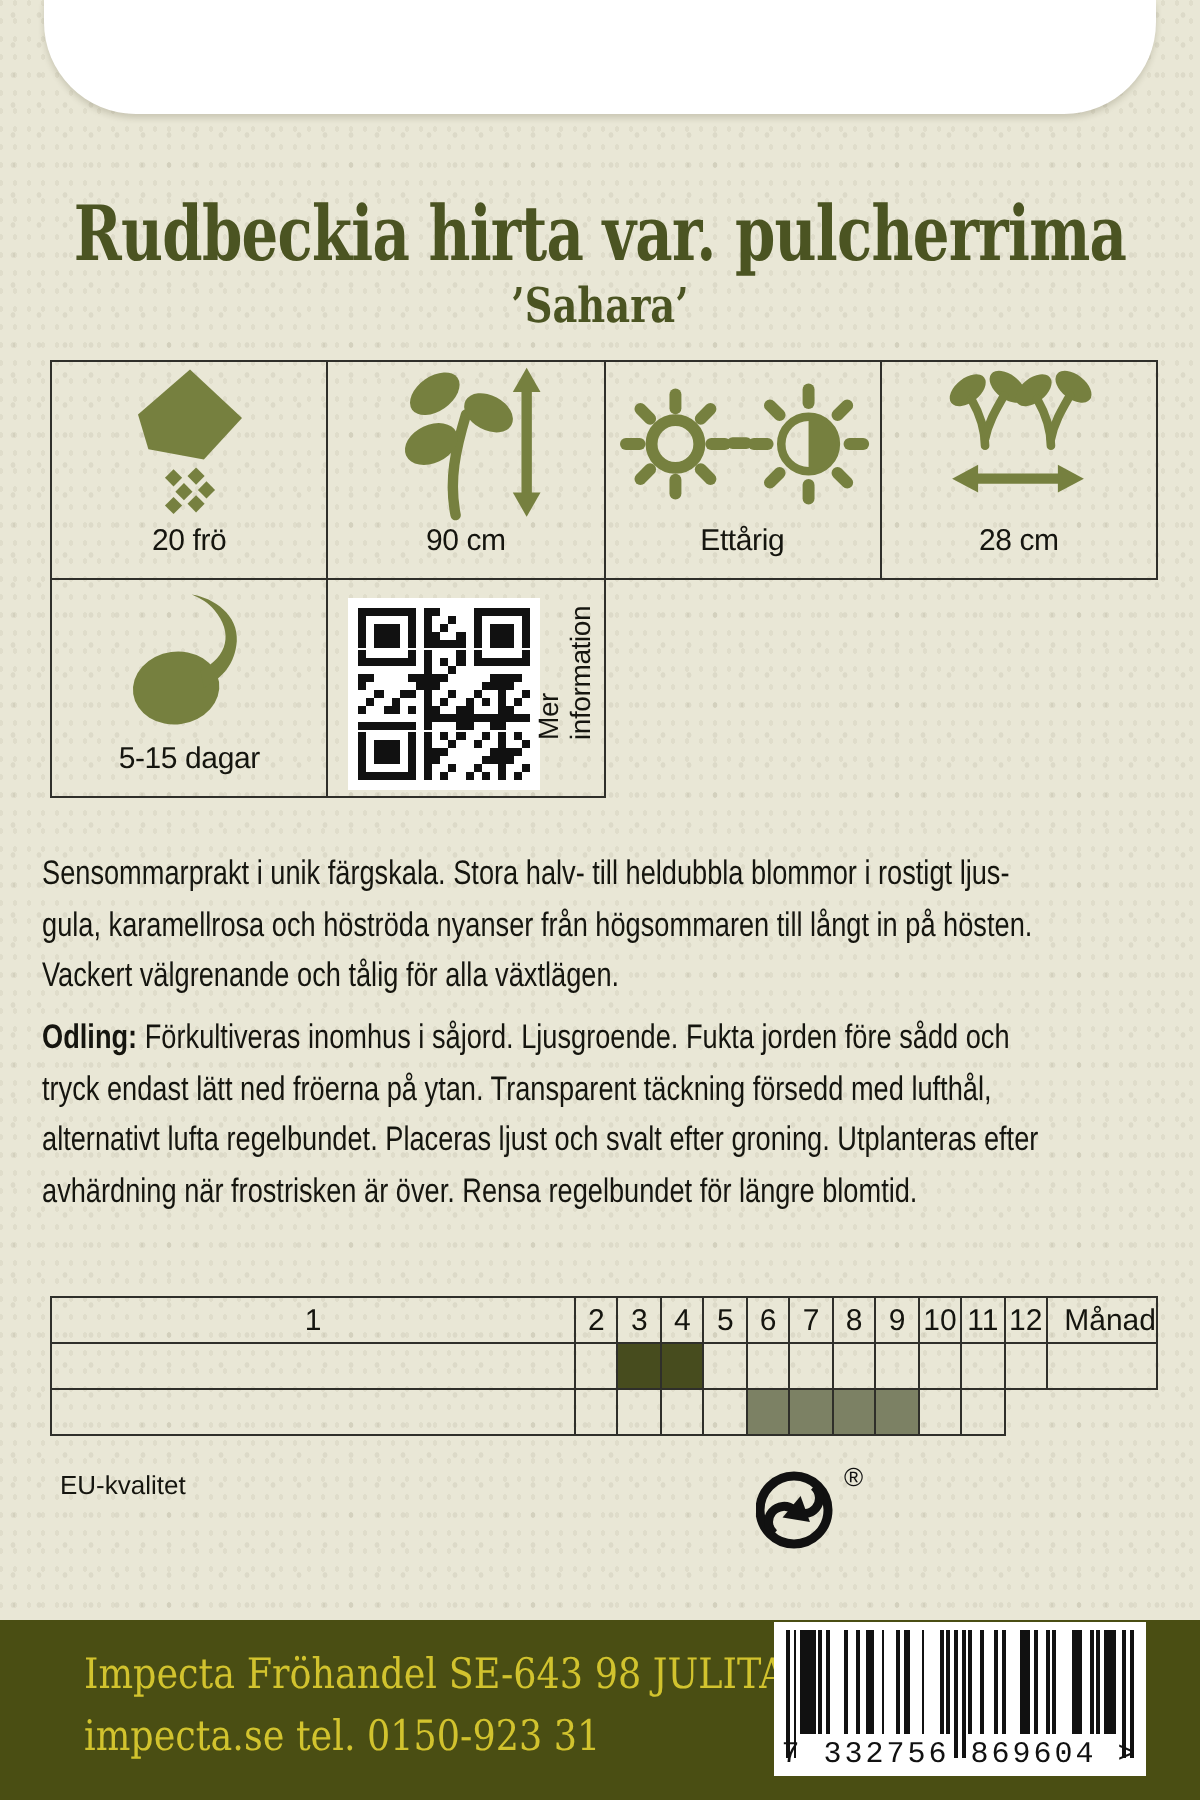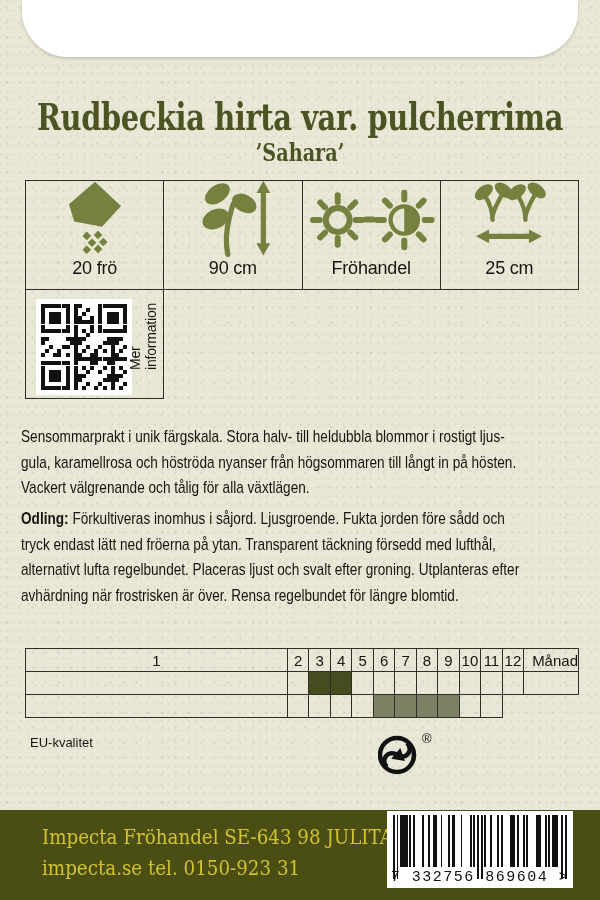--- a/index.html
+++ b/index.html
@@ -20,21 +20,21 @@
     font-weight:700;font-size:24px;color:#4b5422;}
   
   .icon-grid{position:absolute;left:25px;top:180px;width:553px;height:218px;
     display:grid;grid-template-columns:repeat(4,1fr);grid-template-rows:1fr 1fr;
     border-top:1px solid #2f2f2a;border-left:1px solid #2f2f2a;}
   .icon-cell{border-right:1px solid #2f2f2a;border-bottom:1px solid #2f2f2a;
     display:flex;flex-direction:column;align-items:center;justify-content:flex-end;
     position:relative;overflow:hidden;}
   .icon-wrap{flex:1;display:flex;align-items:center;justify-content:center;width:100%;}
   .icon-cell svg{color:#76803f;}
-  .cell-label{font-size:18px;margin-bottom:10px;letter-spacing:-.2px;}
+  .cell-label{font-size:15px;margin-bottom:10px;letter-spacing:-.2px;}
   .qr-box{position:absolute;left:10px;top:9px;width:96px;height:96px;background:#fff;}
   .qr-mod{position:absolute;width:4.1px;height:4.1px;background:#111;}
   .more-info{position:absolute;right:4px;top:6px;bottom:28px;
     writing-mode:vertical-rl;transform:rotate(180deg);font-size:14px;
     display:flex;align-items:center;letter-spacing:-.2px;}
   
   .para{position:absolute;left:21px;width:700px;font-size:17px;line-height:25.5px;
     transform:scaleX(.8);transform-origin:0 0;white-space:pre-line;letter-spacing:0;}
   .para b{font-weight:700;}
   #description{top:407px;}
@@ -127,21 +127,21 @@
           <use href="#ray2"></use>
             <use href="#ray2" transform="rotate(45 114 42)"></use>
           <use href="#ray2" transform="rotate(90 114 42)"></use>
             <use href="#ray2" transform="rotate(135 114 42)"></use>
           <use href="#ray2" transform="rotate(180 114 42)"></use>
             <use href="#ray2" transform="rotate(225 114 42)"></use>
           <use href="#ray2" transform="rotate(270 114 42)"></use>
             <use href="#ray2" transform="rotate(315 114 42)"></use>
         </svg>
       </div>
-      <div class="cell-label">Fröhandel</div>
+      <div class="cell-label">Ettårig</div>
     </div>
 
 
     <div class="icon-cell">
       <div class="icon-wrap">
         <svg width="92" height="78" viewBox="0 0 100 90">
           <g fill="currentColor">
             <ellipse cx="21" cy="14" rx="12" ry="7" transform="rotate(-38 21 14)"></ellipse>
             <ellipse cx="44" cy="12" rx="12" ry="7" transform="rotate(38 44 12)"></ellipse>
             <ellipse cx="59" cy="14" rx="12" ry="7" transform="rotate(-38 59 14)"></ellipse>
@@ -149,23 +149,32 @@
           </g>
           <path d="M 31,46 C 31,36 27,26 23,19" stroke="currentColor" stroke-width="5" fill="none" stroke-linecap="round"></path>
           <path d="M 31,42 C 33,32 38,24 42,17" stroke="currentColor" stroke-width="5" fill="none" stroke-linecap="round"></path>
           <path d="M 69,46 C 69,36 65,26 61,19" stroke="currentColor" stroke-width="5" fill="none" stroke-linecap="round"></path>
           <path d="M 69,42 C 71,32 76,24 80,17" stroke="currentColor" stroke-width="5" fill="none" stroke-linecap="round"></path>
           <line x1="24" y1="65" x2="76" y2="65" stroke="currentColor" stroke-width="6"></line>
           <polygon points="12,65 27,57 27,73" fill="currentColor"></polygon>
           <polygon points="88,65 73,57 73,73" fill="currentColor"></polygon>
         </svg>
       </div>
-      <div class="cell-label">25 cm</div>
-    </div>
-
+      <div class="cell-label">28 cm</div>
+    </div>
+
+    <div class="icon-cell">
+      <div class="icon-wrap">
+        <svg width="92" height="78" viewBox="0 0 100 90">
+          <ellipse cx="42" cy="60" rx="25" ry="21" fill="currentColor" transform="rotate(-8 42 60)"></ellipse>
+          <path d="M 56,50 C 72,42 75,28 64,15 C 61,11 56,8 51,6 C 64,8 78,18 77,33 C 76,46 69,54 58,60 Z" fill="currentColor"></path>
+        </svg>
+      </div>
+      <div class="cell-label">5-15 dagar</div>
+    </div>
 
     <div class="icon-cell">
       <div class="qr-box" id="qr-box">
           <div class="qr-mod" style="left: 5px; top: 5px;"></div>
           <div class="qr-mod" style="left: 9.1px; top: 5px;"></div>
           <div class="qr-mod" style="left: 13.2px; top: 5px;"></div>
           <div class="qr-mod" style="left: 17.3px; top: 5px;"></div>
           <div class="qr-mod" style="left: 21.4px; top: 5px;"></div>
           <div class="qr-mod" style="left: 25.5px; top: 5px;"></div>
           <div class="qr-mod" style="left: 29.6px; top: 5px;"></div>

